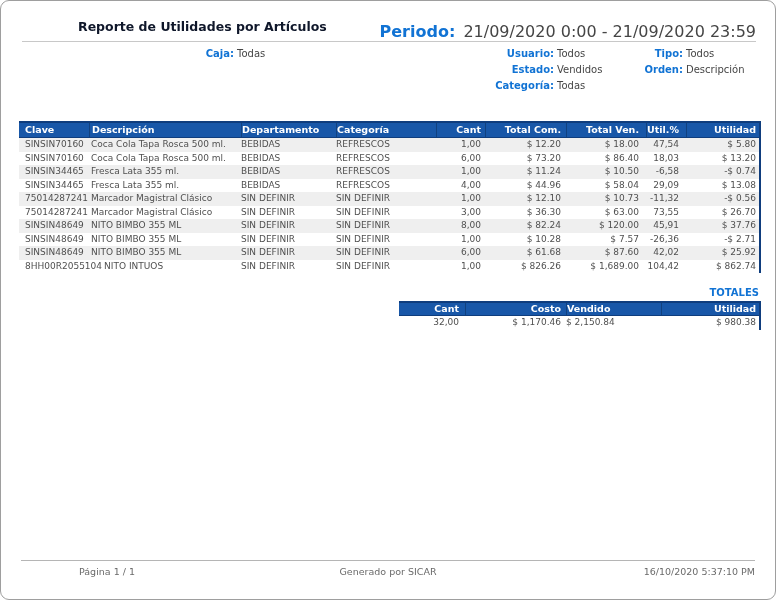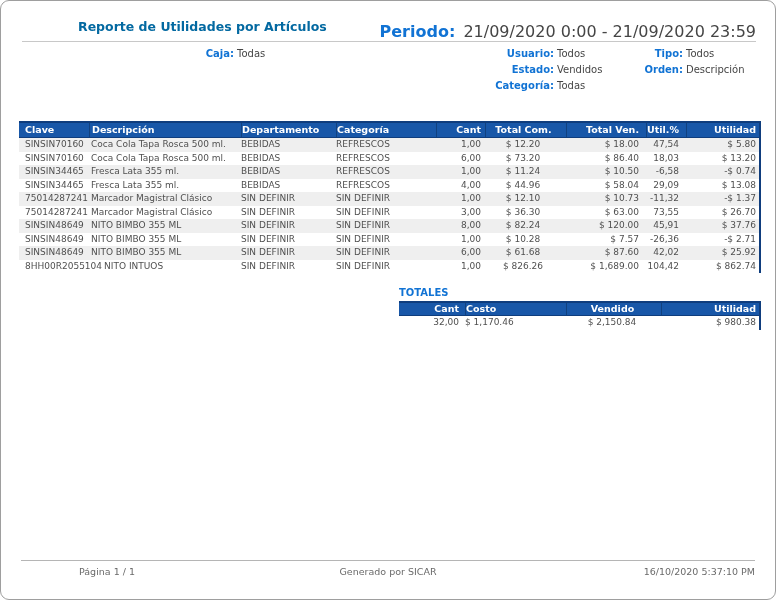--- a/index.html
+++ b/index.html
@@ -3,21 +3,21 @@
 <meta charset="utf-8">
 <style>
   * { box-sizing: border-box; margin: 0; padding: 0; }
   body { background: #ffffff; font-family: "DejaVu Sans", "Liberation Sans", sans-serif; }
   .page {
     position: relative; width: 776px; height: 600px;
     background: #ffffff; border: 1px solid #9e9e9e; border-radius: 9px;
     overflow: hidden;
   }
   
-  .title { position: absolute; top: 18px; left: 77px; font-size: 12.5px; font-weight: bold; color: #0369a1; }
+  .title { position: absolute; top: 18px; left: 77px; font-size: 12.5px; font-weight: bold; color: #0f172a; }
   .periodo { position: absolute; top: 21px; right: 19px; font-size: 16px; white-space: nowrap; }
   .periodo .plabel { font-weight: bold; color: #1173d4; }
   .periodo .pvalue { color: #454545; margin-left: 3px; }
   .title-rule { position: absolute; top: 40px; left: 21px; right: 19px; border-top: 1px solid #c8c8c8; }
   
   .fblock { position: absolute; font-size: 10px; }
   .frow { height: 16px; line-height: 16px; white-space: nowrap; }
   .flabel { display: inline-block; text-align: right; font-weight: bold; color: #1173d4; vertical-align: top; }
   .fvalue { color: #454545; margin-left: 3px; }
   .fb-left { top: 45px; left: 18px; } .fb-left .flabel { width: 77px; }
@@ -30,36 +30,36 @@
            font-weight: bold; font-size: 9.5px; border-top: 2px solid #0f3d7d; border-bottom: 1px solid #0f3d7d; }
   .thead > span { border-left: 1px solid #11417f; }
   .thead > span:first-child { border-left: none; }
   .tr { display: flex; height: 13.5px; line-height: 13.5px; font-size: 9px; color: #505050; background: #ffffff; }
   .tr.odd { background: #efefef; }
   .c0 { flex: 0 0 auto; min-width: 70px; padding-left: 6px; white-space: nowrap; }
   .c1 { flex: 1 1 0; padding-left: 2px; white-space: nowrap; overflow: hidden; }
   .c2 { flex: 0 0 95px; }
   .c3 { flex: 0 0 100px; }
   .c4 { flex: 0 0 49px; text-align: right; padding-right: 4px; }
-  .c5 { flex: 0 0 81px; text-align: center; padding-right: 5px; }
+  .c5 { flex: 0 0 81px; text-align: right; padding-right: 5px; }
   .c6 { flex: 0 0 80px; text-align: right; padding-right: 7px; }
   .c7 { flex: 0 0 40px; text-align: right; padding-right: 7px; }
   .c8 { flex: 0 0 73px; text-align: right; padding-right: 3px; }
   
-  .totales-label { position: absolute; top: 286px; left: 398px; width: 360px; text-align: left;
+  .totales-label { position: absolute; top: 286px; left: 398px; width: 360px; text-align: right;
                    font-size: 10px; font-weight: bold; color: #1173d4; }
   .ttbl { position: absolute; top: 300px; left: 398px; width: 362px; border-right: 2px solid #0f3d7d; }
   .tthead { display: flex; height: 15px; line-height: 12px; background: #1857a8; color: #ffffff;
             font-weight: bold; font-size: 9.5px; border-top: 2px solid #0f3d7d; border-bottom: 1px solid #0f3d7d; }
   .tthead > span { border-left: 1px solid #11417f; }
   .tthead > span:first-child { border-left: none; }
   .ttr { display: flex; height: 13.5px; line-height: 13.5px; font-size: 9px; color: #505050; }
   .t0 { flex: 0 0 66px; text-align: right; padding-right: 6px; }
-  .t1 { flex: 0 0 101px; padding-right: 5px; }
-  .t2 { flex: 0 0 95px; text-align: center; padding-right: 3px; }
+  .t1 { flex: 0 0 101px; text-align: right; padding-right: 5px; }
+  .t2 { flex: 0 0 95px; text-align: left; padding-right: 3px; }
   .t3 { flex: 0 0 98px; text-align: right; padding-right: 3px; }
   
   .footer-rule { position: absolute; top: 559px; left: 20px; right: 20px; border-top: 1px solid #b5b5b5; }
   .footer { position: absolute; top: 565px; left: 0; right: 0; height: 14px; font-size: 9.5px; color: #6a6a6a; }
   .f-page { position: absolute; left: 78px; }
   .f-gen { position: absolute; left: 0; right: 0; text-align: center; }
   .f-date { position: absolute; right: 20px; }
 </style>
 </head>
 <body>
@@ -147,21 +147,21 @@
     </div>
     <div class="tr odd">
       <span class="c0">75014287241</span>
         <span class="c1">Marcador Magistral Clásico</span>
         <span class="c2">SIN DEFINIR</span>
         <span class="c3">SIN DEFINIR</span>
         <span class="c4">1,00</span>
         <span class="c5">$ 12.10</span>
         <span class="c6">$ 10.73</span>
         <span class="c7">-11,32</span>
-        <span class="c8">-$ 1.37</span>
+        <span class="c8">-$ 0.56</span>
     </div>
     <div class="tr">
       <span class="c0">75014287241</span>
         <span class="c1">Marcador Magistral Clásico</span>
         <span class="c2">SIN DEFINIR</span>
         <span class="c3">SIN DEFINIR</span>
         <span class="c4">3,00</span>
         <span class="c5">$ 36.30</span>
         <span class="c6">$ 63.00</span>
         <span class="c7">73,55</span>

